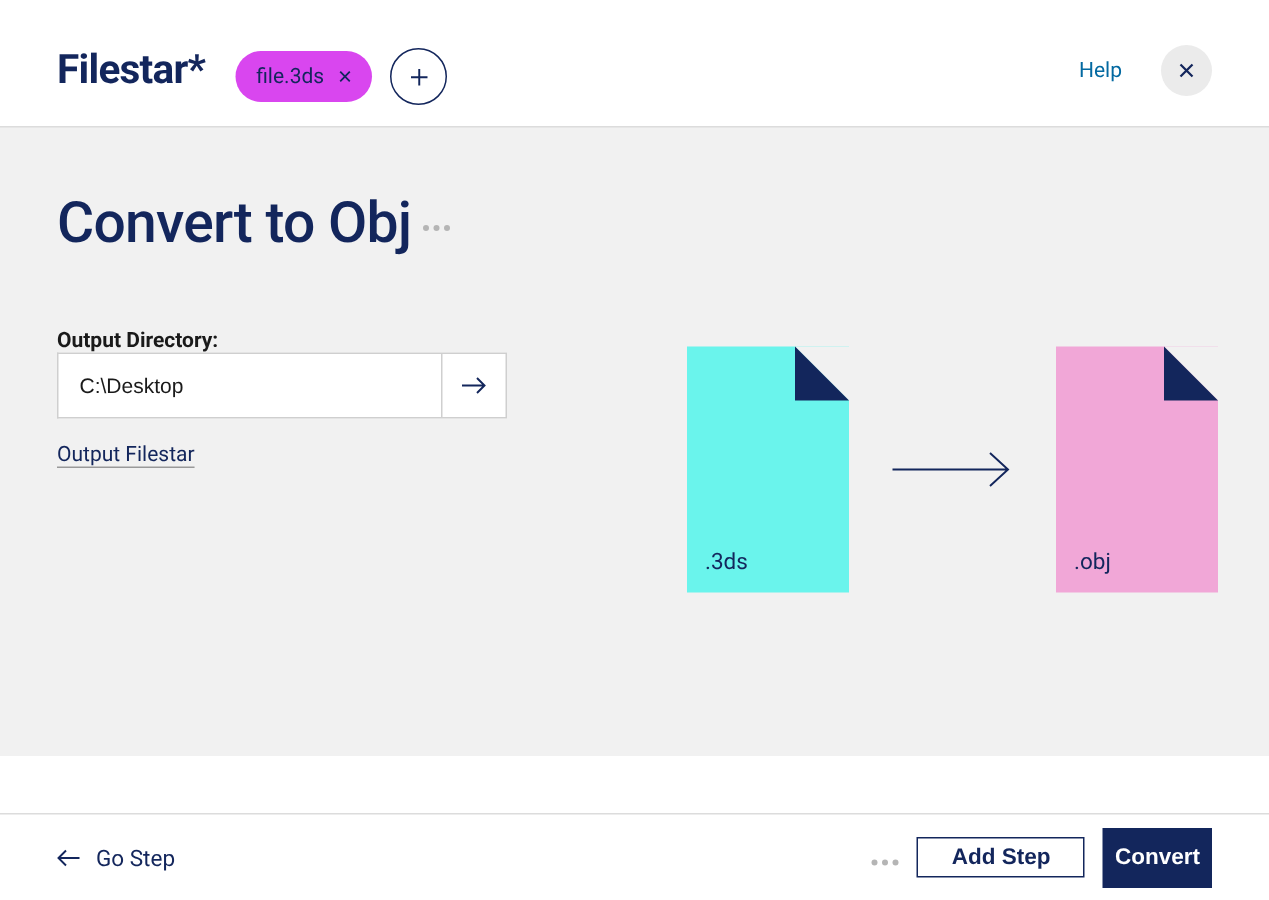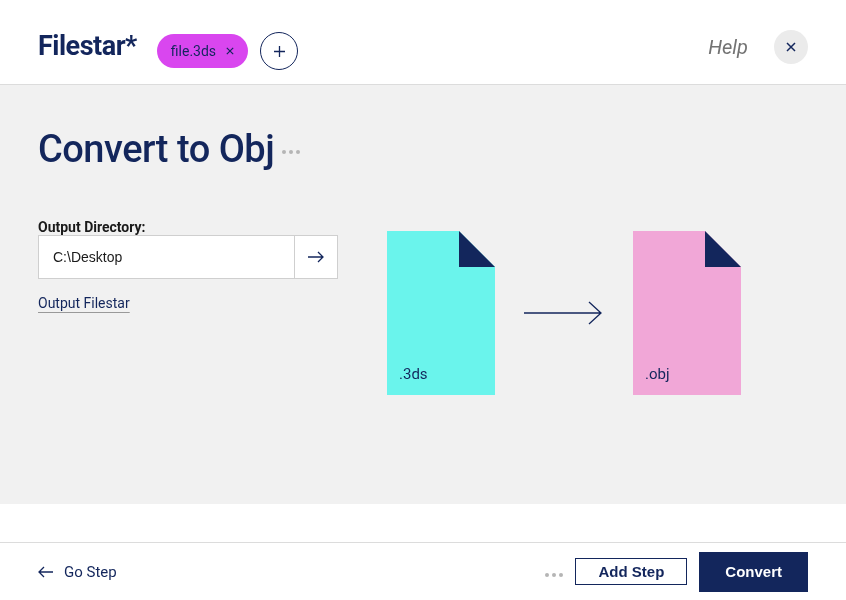--- a/index.html
+++ b/index.html
@@ -35,23 +35,22 @@
     .logo {
       font-size: 27px;
       font-weight: 700;
       color: #13265c;
       letter-spacing: -0.5px;
     }
     .logo-asterisk {
       font-weight: 700;
     }
     .help-link {
-      font-size: 20px;
-      color: #737373;
-      font-style: italic;
+      font-size: 14px;
+      color: #0369a1;
     }
     .close-button {
       width: 34px;
       height: 34px;
       border-radius: 50%;
       background: #ebebeb;
       display: flex;
       align-items: center;
       justify-content: center;
       cursor: pointer;
@@ -121,21 +120,21 @@
       margin-top: 6px;
     }
     .dots span {
       width: 4px;
       height: 4px;
       border-radius: 50%;
       background: #b5b5b5;
     }
     .content-row {
       display: flex;
-      gap: 49px;
+      gap: 120px;
       margin-top: 48px;
     }
     .left-col {
       flex: 0 0 300px;
     }
     .field-label {
       font-size: 14px;
       font-weight: 700;
       color: #1a1a1a;
     }
@@ -253,21 +252,21 @@
       padding: 0 22px;
       border: 1px solid #13265c;
       background: #ffffff;
       color: #13265c;
       font-size: 15px;
       font-weight: 600;
       cursor: pointer;
     }
     .convert-button {
       height: 40px;
-      padding: 0 26px;
+      padding: 0 8px;
       background: #13265c;
       color: #ffffff;
       border: none;
       font-size: 15px;
       font-weight: 600;
       cursor: pointer;
     }
   </style>
 </head>
 <body>

